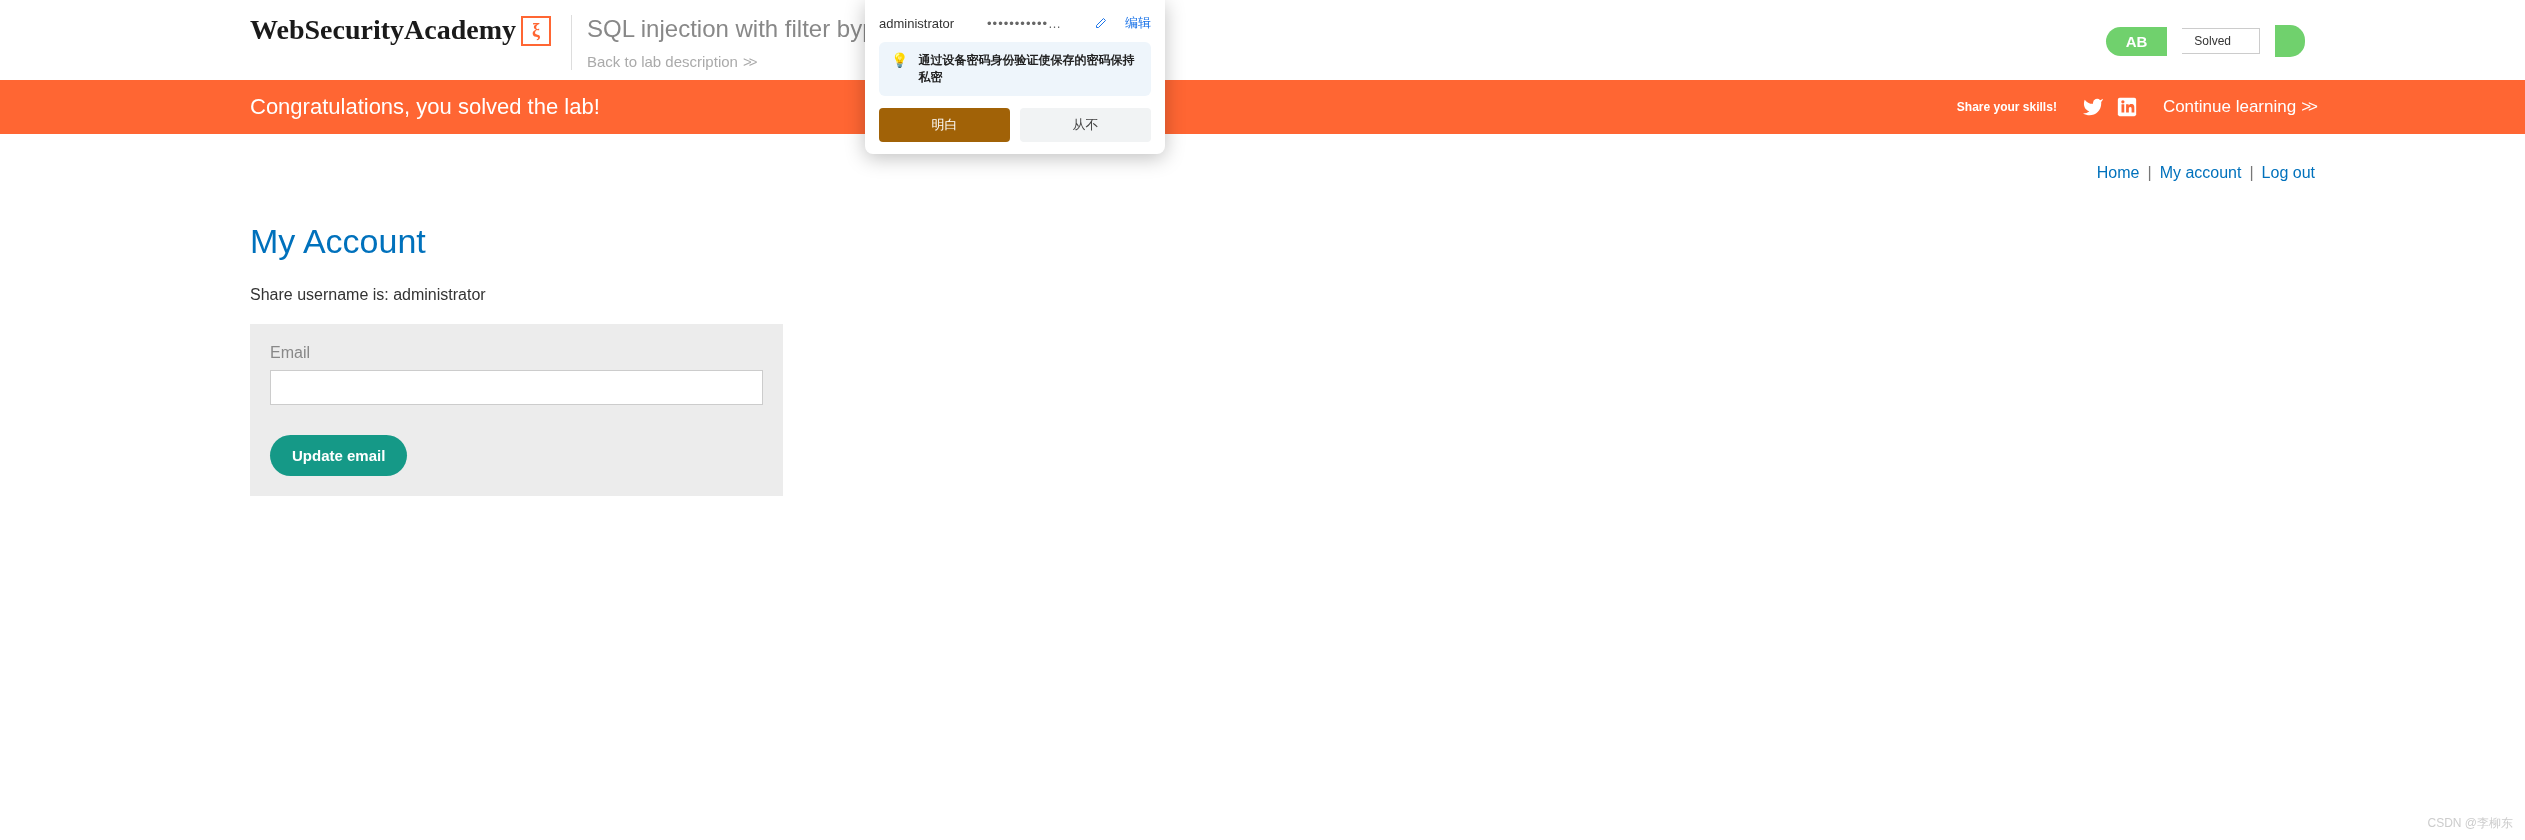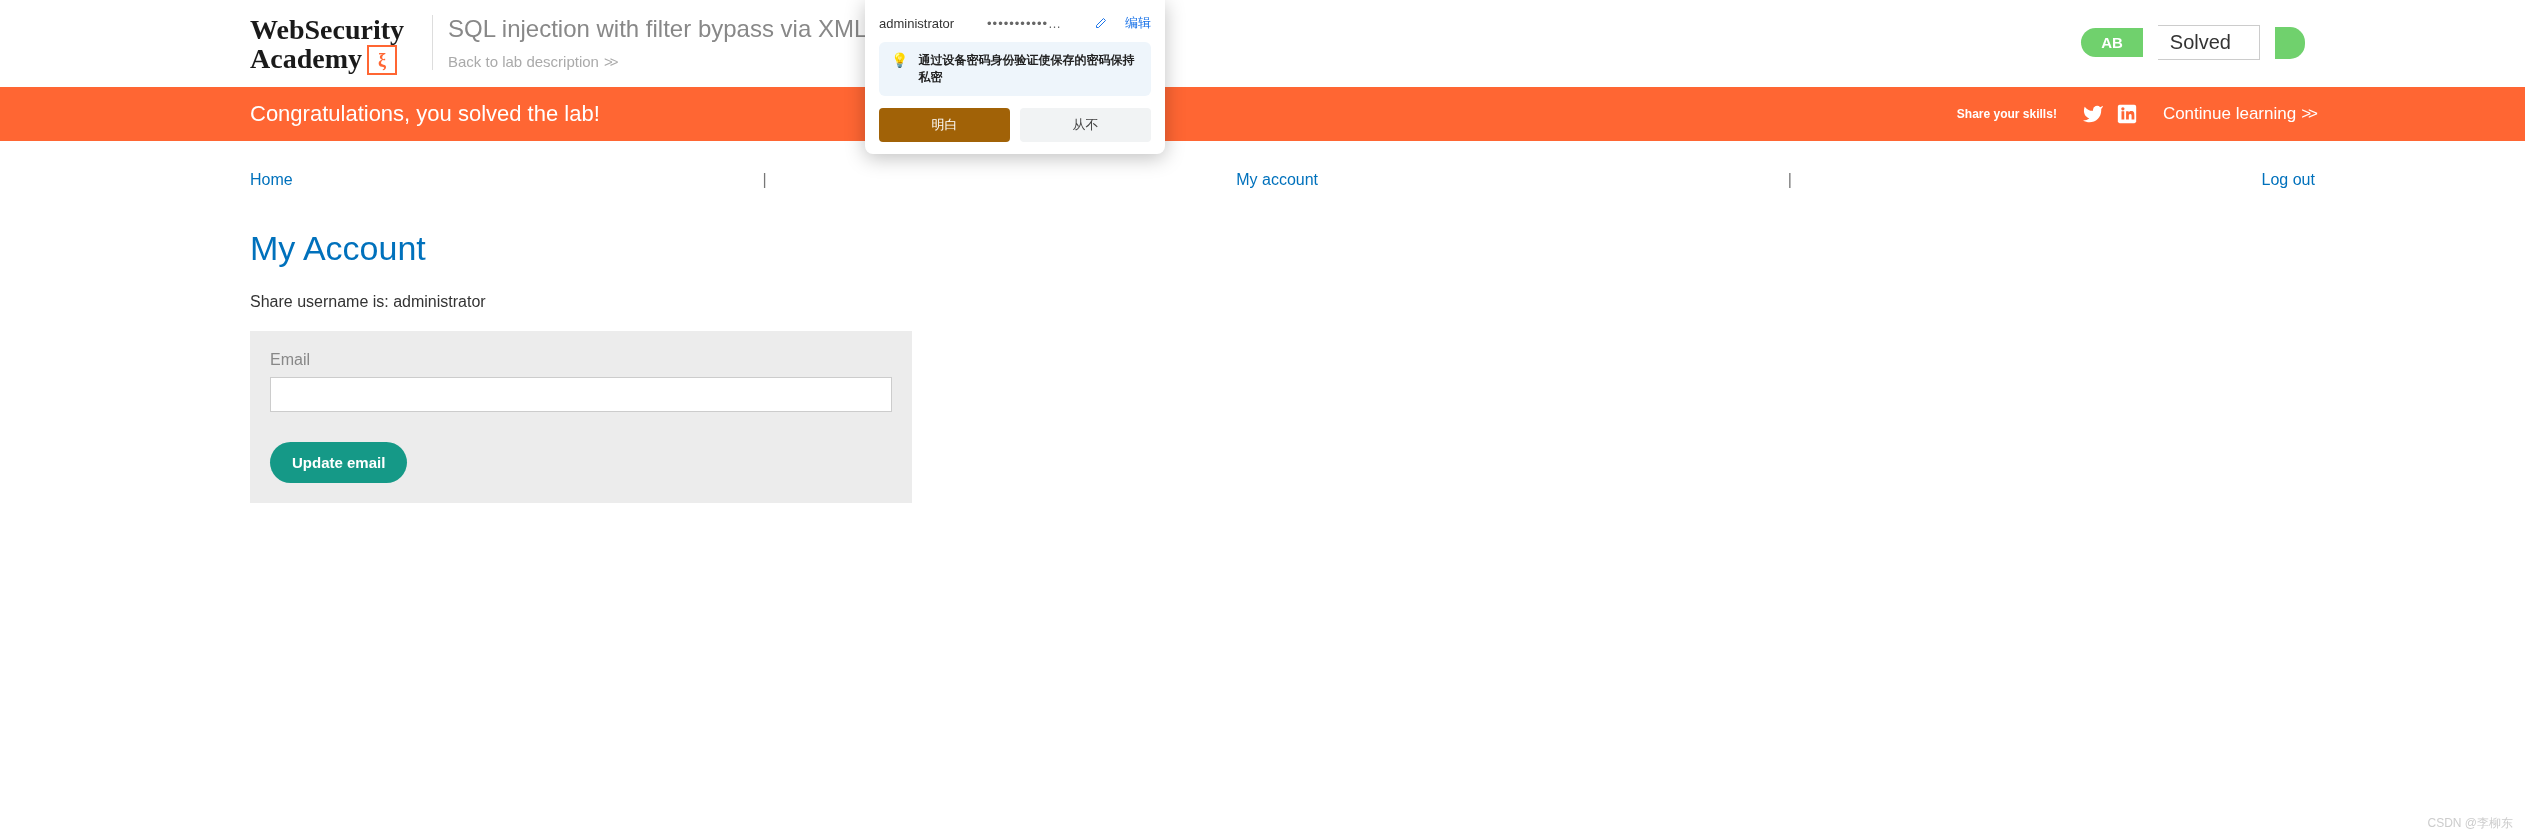--- a/index.html
+++ b/index.html
@@ -1,28 +1,28 @@
 <!DOCTYPE html>
 <html><head>
 <meta charset="utf-8">
 <style>
 * { margin: 0; padding: 0; box-sizing: border-box; }
 body { font-family: Arial, Helvetica, sans-serif; font-size: 16px; color: #333; background: #fff; width: 2525px; }
 .header { display: flex; align-items: flex-start; padding: 15px 250px 10px; position: relative; }
-.logo { display: flex; flex-direction: column; margin-right: 28px; }
+.logo { display: flex; flex-direction: row; margin-right: 20px; }
 .logo-text { font-family: Georgia, 'Times New Roman', serif; font-weight: bold; font-size: 28px; line-height: 1.05; color: #1a1a1a; }
 .logo-badge { display: inline-flex; align-items: center; justify-content: center; width: 30px; height: 30px; border: 2px solid #ff6633; margin-left: 5px; vertical-align: middle; position: relative; top: -2px; }
 .logo-badge-inner { color: #ff6633; font-weight: bold; font-size: 18px; }
 .header-right { display: flex; flex-direction: column; padding-left: 15px; border-left: 1px solid #ddd; }
 .lab-title { font-size: 24px; color: #888; margin-bottom: 10px; }
 .back-link { color: #aaa; font-size: 15px; cursor: pointer; }
 .back-link .chev { margin-left: 5px; letter-spacing: -3px; }
 .lab-status { position: absolute; right: 220px; top: 25px; display: flex; align-items: center; gap: 15px; }
 .lab-pill { background: #70d16d; color: #fff; font-weight: bold; padding: 6px 20px; border-radius: 15px 0 0 15px; font-size: 15px; }
-.lab-pill-solved { background: #fff; border: 1px solid #ccc; padding: 5px 28px 5px 12px; font-size: 20px; color: #333; border-left: none; }
+.lab-pill-solved { background: #fff; border: 1px solid #ccc; padding: 5px 28px 5px 12px; font-size: 12px; color: #333; border-left: none; }
 .lab-pill-cap { background: #70d16d; width: 30px; height: 32px; border-radius: 0 15px 15px 0; }
 
 .popup { position: absolute; top: 0; left: 865px; width: 300px; background: #fff; border-radius: 0 0 8px 8px; box-shadow: 0 4px 20px rgba(0,0,0,0.25); padding: 10px 0 12px; z-index: 10; }
 .popup-row { display: flex; align-items: center; justify-content: space-between; padding: 4px 14px 10px; }
 .popup-user { font-size: 13px; color: #333; }
 .popup-pass { font-size: 13px; color: #666; letter-spacing: 1px; }
 .popup-edit { color: #1a73e8; font-size: 13px; cursor: pointer; display: flex; align-items: center; gap: 18px; }
 .popup-msg { margin: 0 14px; background: #eef5fb; border-radius: 6px; padding: 10px 12px; display: flex; gap: 10px; align-items: flex-start; }
 .popup-bulb { color: #f9ab00; font-size: 14px; flex-shrink: 0; }
 .popup-msg-text { font-size: 12px; font-weight: bold; color: #222; line-height: 1.4; }
@@ -35,26 +35,26 @@
 .orange-inner { width: 100%; padding: 0 210px 0 250px; display: flex; align-items: center; justify-content: space-between; }
 .congrats { font-size: 22px; }
 .orange-right { display: flex; align-items: center; gap: 25px; }
 .share-text { font-weight: bold; font-size: 12px; }
 .social { display: flex; gap: 12px; }
 .social-icon { width: 22px; height: 22px; fill: #fff; cursor: pointer; }
 .continue { font-size: 17px; cursor: pointer; }
 .continue .chev { margin-left: 5px; letter-spacing: -3px; }
 
 .content { padding: 30px 250px; }
-.nav { display: flex; justify-content: space-between; margin-bottom: 40px; margin-right: -40px; }
+.nav { display: flex; justify-content: flex-end; gap: 8px; margin-bottom: 40px; margin-right: -40px; }
 .nav a { color: #0071bc; text-decoration: none; font-size: 16px; cursor: pointer; }
 .nav .sep { color: #777; }
 .page-title { color: #0071bc; font-size: 34px; font-weight: normal; margin-bottom: 25px; }
 .username-line { font-size: 16px; margin-bottom: 20px; }
-.form-box { background: #ececec; padding: 20px; width: 662px; }
+.form-box { background: #ececec; padding: 20px; width: 533px; }
 .form-label { color: #888; font-size: 16px; margin-bottom: 8px; display: block; }
 .form-input { width: 100%; padding: 8px; border: 1px solid #ccc; font-size: 15px; margin-bottom: 30px; }
 .update-btn { background: #159987; color: #fff; border: none; padding: 12px 22px; border-radius: 22px; font-size: 15px; font-weight: bold; cursor: pointer; }
 
 .watermark { position: fixed; right: 12px; bottom: 8px; font-size: 12px; color: #ccc; }
 </style>
 </head>
 <body>
 
 <div class="header">

